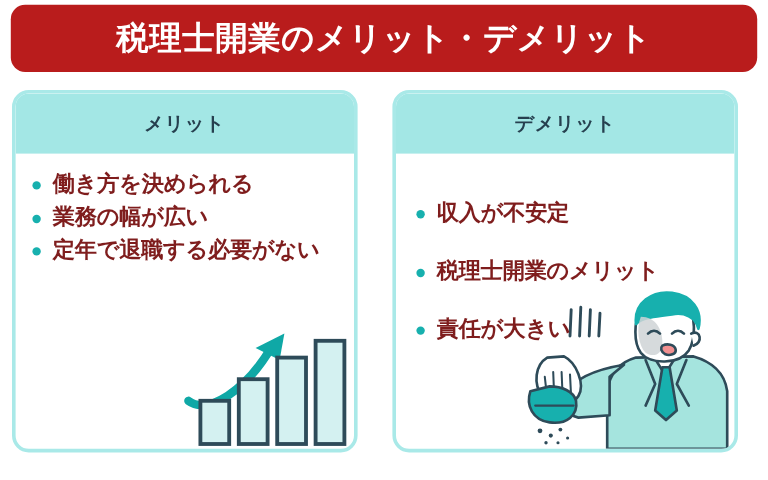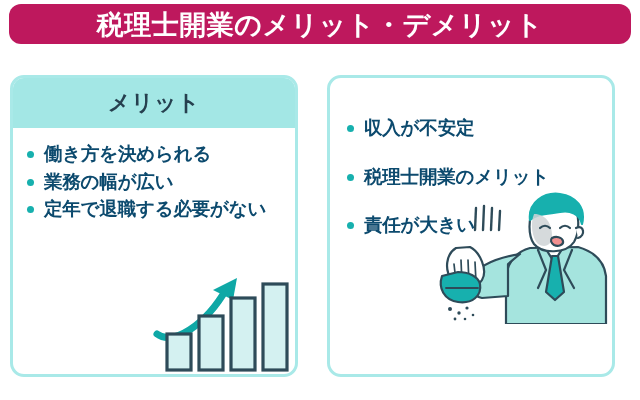--- a/index.html
+++ b/index.html
@@ -14,22 +14,22 @@
     overflow: hidden;
     position: relative;
   }
 
   
   #title-bar {
     position: absolute;
     left: 9px;
     top: 4px;
     width: 622px;
-    height: 40px;
-    background: #be185d;
+    height: 56px;
+    background: #b91c1c;
     border-radius: 12px;
     display: flex;
     align-items: center;
     justify-content: center;
   }
   #title-text {
     color: #ffffff;
     font-size: 27px;
     font-weight: bold;
     letter-spacing: 0.5px;
@@ -54,21 +54,21 @@
 
   .panel-head {
     height: 50px;
     background: #a3e7e5;
     display: flex;
     align-items: center;
     justify-content: center;
   }
   .panel-head-text {
     color: #26404f;
-    font-size: 22px;
+    font-size: 16px;
     font-weight: bold;
     line-height: 1;
     letter-spacing: 0.5px;
   }
 
   .panel-body {
     position: relative;
     height: 246px;
     padding: 14px 10px 0 10px;
     box-sizing: border-box;
@@ -78,21 +78,21 @@
     list-style: none;
     margin: 0;
     padding: 0;
     position: relative;
     z-index: 3;
   }
   ul.bullets li {
     position: relative;
     padding-left: 21px;
     margin-bottom: 3px;
-    color: #0c4a6e;
+    color: #7f1d1d;
     font-size: 18.5px;
     font-weight: bold;
     line-height: 1.33;
     letter-spacing: -0.2px;
   }
   ul.bullets li::before {
     content: "";
     position: absolute;
     left: 4px;
     top: 9px;
@@ -152,20 +152,23 @@
       <rect x="16" y="68" width="24" height="36" fill="#d4f1f1" stroke="#2e4b59" stroke-width="3.2"></rect>
       <rect x="48" y="50" width="24" height="54" fill="#d4f1f1" stroke="#2e4b59" stroke-width="3.2"></rect>
       <rect x="80" y="32" width="24" height="72" fill="#d4f1f1" stroke="#2e4b59" stroke-width="3.2"></rect>
       <rect x="112" y="18" width="24" height="86" fill="#d4f1f1" stroke="#2e4b59" stroke-width="3.2"></rect>
     </svg>
   </div>
 </div>
 
 <div class="panel" id="panel-demerit">
 
+  <div class="panel-head">
+    <span class="panel-head-text">デメリット</span>
+  </div>
 
   <div class="panel-body">
     <ul class="bullets">
       <li>収入が不安定</li>
       <li>税理士開業のメリット</li>
       <li>責任が大きい</li>
     </ul>
 
     <svg id="demerit-illustration" viewBox="0 0 180 132">
       <g stroke="#2e4b59" stroke-width="2.2" stroke-linejoin="round" stroke-linecap="round" fill="none">

